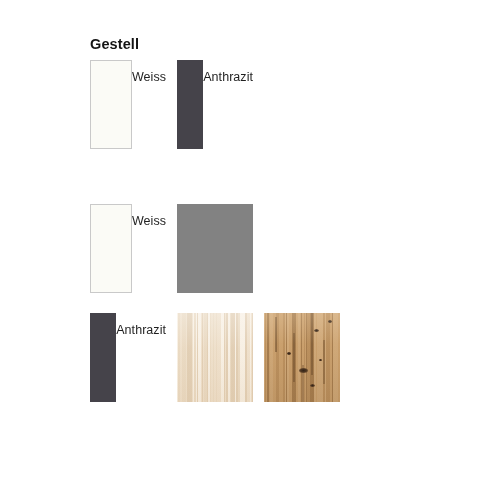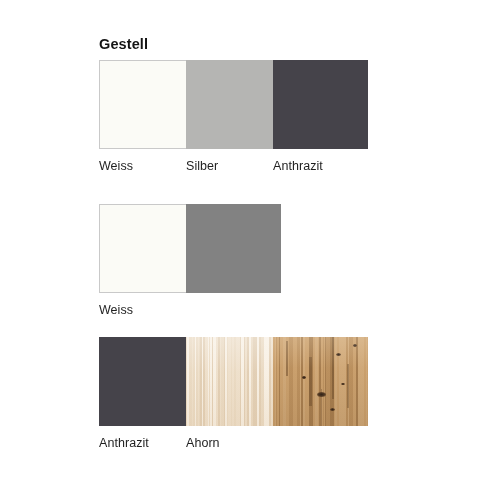--- a/index.html
+++ b/index.html
@@ -19,21 +19,21 @@
   .sheet {
     position: absolute;
     left: 0;
     top: 0;
     width: 500px;
     height: 500px;
   }
 
   .section {
     position: absolute;
-    left: 99px;
+    left: 90px;
     width: 320px;
   }
 
   .section-title {
     font-size: 14.5px;
     font-weight: bold;
     color: #141414;
     letter-spacing: 0.1px;
     margin: 0;
     padding: 0;
@@ -42,21 +42,22 @@
 
   .swatch-row {
     display: flex;
     gap: 11px;
     margin-top: 8px;
   }
 
   .swatch-cell {
     width: 76px;
     display: flex;
-    flex-direction: column;
+    flex-direction: row;
+    justify-content: center;
   }
 
   .swatch {
     width: 95px;
     height: 89px;
     box-sizing: border-box;
     position: relative;
     overflow: hidden;
   }
 
@@ -93,24 +94,20 @@
 <div class="sheet">
 
   <div class="section" id="section-0" style="top:36px;">
     <div class="section-title">Gestell</div>
     <div class="swatch-row" id="row-0-0">
         <div class="swatch-cell">
           <div class="swatch bordered" style="background: rgb(251, 251, 246);"></div>
           <div class="swatch-label">Weiss</div>
         </div>
         <div class="swatch-cell">
-          <div class="swatch" style="background: rgb(181, 181, 179);"></div>
-          <div class="swatch-label">Silber</div>
-        </div>
-        <div class="swatch-cell">
           <div class="swatch" style="background: rgb(69, 67, 74);"></div>
           <div class="swatch-label">Anthrazit</div>
         </div>
       </div>
   </div>
 
   <div class="section" id="section-1" style="top:196px;">
     <div class="swatch-row" id="row-1-0">
         <div class="swatch-cell">
           <div class="swatch bordered" style="background: rgb(251, 251, 246);"></div>
@@ -123,21 +120,20 @@
     <div class="swatch-row" id="row-1-1" style="margin-top:20px;">
         <div class="swatch-cell">
           <div class="swatch" style="background: rgb(69, 67, 74);"></div>
           <div class="swatch-label">Anthrazit</div>
         </div>
         <div class="swatch-cell">
           <div class="swatch" style="background: rgb(239, 225, 205);">
             <div class="wood-grain" style="background: linear-gradient(90deg, rgba(236, 219, 195, 0.25) 0%, rgba(236, 219, 195, 0.25) 1.03%, rgba(236, 219, 195, 0.25) 1.03%, rgba(236, 219, 195, 0.25) 2.87%, rgba(236, 219, 195, 0.25) 2.87%, rgba(236, 219, 195, 0.25) 3.48%, rgba(205, 178, 142, 0.4) 3.48%, rgba(205, 178, 142, 0.4) 4.78%, rgba(236, 219, 195, 0.25) 4.78%, rgba(236, 219, 195, 0.25) 5.43%, rgba(222, 201, 170, 0.32) 5.43%, rgba(222, 201, 170, 0.32) 8.07%, rgba(222, 201, 170, 0.32) 8.07%, rgba(222, 201, 170, 0.32) 9.56%, rgba(255, 252, 246, 0.55) 9.56%, rgba(255, 252, 246, 0.55) 11.39%, rgba(222, 201, 170, 0.32) 11.39%, rgba(222, 201, 170, 0.32) 13.61%, rgba(236, 219, 195, 0.25) 13.61%, rgba(236, 219, 195, 0.25) 15.15%, rgba(222, 201, 170, 0.32) 15.15%, rgba(222, 201, 170, 0.32) 16.45%, rgba(255, 252, 246, 0.55) 16.45%, rgba(255, 252, 246, 0.55) 17.15%, rgba(222, 201, 170, 0.32) 17.15%, rgba(222, 201, 170, 0.32) 19.49%, rgba(236, 219, 195, 0.25) 19.49%, rgba(236, 219, 195, 0.25) 20.38%, rgba(222, 201, 170, 0.32) 20.38%, rgba(222, 201, 170, 0.32) 21.15%, rgba(205, 178, 142, 0.4) 21.15%, rgba(205, 178, 142, 0.4) 22.65%, rgba(255, 252, 246, 0.55) 22.65%, rgba(255, 252, 246, 0.55) 23.4%, rgba(205, 178, 142, 0.4) 23.4%, rgba(205, 178, 142, 0.4) 25.6%, rgba(236, 219, 195, 0.25) 25.6%, rgba(236, 219, 195, 0.25) 27.43%, rgba(255, 252, 246, 0.55) 27.43%, rgba(255, 252, 246, 0.55) 28.52%, rgba(222, 201, 170, 0.32) 28.52%, rgba(222, 201, 170, 0.32) 29.8%, rgba(255, 252, 246, 0.55) 29.8%, rgba(255, 252, 246, 0.55) 31.42%, rgba(205, 178, 142, 0.4) 31.42%, rgba(205, 178, 142, 0.4) 32.6%, rgba(255, 252, 246, 0.55) 32.6%, rgba(255, 252, 246, 0.55) 35.03%, rgba(236, 219, 195, 0.25) 35.03%, rgba(236, 219, 195, 0.25) 36.36%, rgba(205, 178, 142, 0.4) 36.36%, rgba(205, 178, 142, 0.4) 37.93%, rgba(236, 219, 195, 0.25) 37.93%, rgba(236, 219, 195, 0.25) 38.99%, rgba(222, 201, 170, 0.32) 38.99%, rgba(222, 201, 170, 0.32) 40.78%, rgba(222, 201, 170, 0.32) 40.78%, rgba(222, 201, 170, 0.32) 41.66%, rgba(205, 178, 142, 0.4) 41.66%, rgba(205, 178, 142, 0.4) 42.56%, rgba(255, 252, 246, 0.55) 42.56%, rgba(255, 252, 246, 0.55) 44.58%, rgba(222, 201, 170, 0.32) 44.58%, rgba(222, 201, 170, 0.32) 45.4%, rgba(236, 219, 195, 0.25) 45.4%, rgba(236, 219, 195, 0.25) 47.53%, rgba(222, 201, 170, 0.32) 47.53%, rgba(222, 201, 170, 0.32) 48.85%, rgba(236, 219, 195, 0.25) 48.85%, rgba(236, 219, 195, 0.25) 50.75%, rgba(222, 201, 170, 0.32) 50.75%, rgba(222, 201, 170, 0.32) 52.36%, rgba(236, 219, 195, 0.25) 52.36%, rgba(236, 219, 195, 0.25) 54.59%, rgba(236, 219, 195, 0.25) 54.59%, rgba(236, 219, 195, 0.25) 55.8%, rgba(205, 178, 142, 0.4) 55.8%, rgba(205, 178, 142, 0.4) 56.76%, rgba(255, 252, 246, 0.55) 56.76%, rgba(255, 252, 246, 0.55) 59.35%, rgba(205, 178, 142, 0.4) 59.35%, rgba(205, 178, 142, 0.4) 60.31%, rgba(236, 219, 195, 0.25) 60.31%, rgba(236, 219, 195, 0.25) 61.45%, rgba(205, 178, 142, 0.4) 61.45%, rgba(205, 178, 142, 0.4) 63.62%, rgba(255, 252, 246, 0.55) 63.62%, rgba(255, 252, 246, 0.55) 65.24%, rgba(222, 201, 170, 0.32) 65.24%, rgba(222, 201, 170, 0.32) 66.66%, rgba(205, 178, 142, 0.4) 66.66%, rgba(205, 178, 142, 0.4) 67.94%, rgba(205, 178, 142, 0.4) 67.94%, rgba(205, 178, 142, 0.4) 70.35%, rgba(255, 252, 246, 0.55) 70.35%, rgba(255, 252, 246, 0.55) 72.35%, rgba(205, 178, 142, 0.4) 72.35%, rgba(205, 178, 142, 0.4) 73.82%, rgba(222, 201, 170, 0.32) 73.82%, rgba(222, 201, 170, 0.32) 75.47%, rgba(222, 201, 170, 0.32) 75.47%, rgba(222, 201, 170, 0.32) 76.19%, rgba(255, 252, 246, 0.55) 76.19%, rgba(255, 252, 246, 0.55) 77.71%, rgba(255, 252, 246, 0.55) 77.71%, rgba(255, 252, 246, 0.55) 80.11%, rgba(255, 252, 246, 0.55) 80.11%, rgba(255, 252, 246, 0.55) 81.12%, rgba(205, 178, 142, 0.4) 81.12%, rgba(205, 178, 142, 0.4) 82.91%, rgba(236, 219, 195, 0.25) 82.91%, rgba(236, 219, 195, 0.25) 85.04%, rgba(236, 219, 195, 0.25) 85.04%, rgba(236, 219, 195, 0.25) 86.78%, rgba(255, 252, 246, 0.55) 86.78%, rgba(255, 252, 246, 0.55) 87.4%, rgba(236, 219, 195, 0.25) 87.4%, rgba(236, 219, 195, 0.25) 88.86%, rgba(205, 178, 142, 0.4) 88.86%, rgba(205, 178, 142, 0.4) 91.37%, rgba(236, 219, 195, 0.25) 91.37%, rgba(236, 219, 195, 0.25) 92.49%, rgba(236, 219, 195, 0.25) 92.49%, rgba(236, 219, 195, 0.25) 94.77%, rgba(205, 178, 142, 0.4) 94.77%, rgba(205, 178, 142, 0.4) 97.37%, rgba(205, 178, 142, 0.4) 97.37%, rgba(205, 178, 142, 0.4) 99.81%, rgba(205, 178, 142, 0.4) 99.81%, rgba(205, 178, 142, 0.4) 100%);"></div>
             <div class="wood" style="background: linear-gradient(rgba(255, 255, 255, 0.3) 0%, rgba(255, 255, 255, 0.02) 40%, rgba(214, 186, 150, 0.18) 100%);"></div>
           </div>
-          <div class="swatch-label">Ahorn</div>
         </div>
         <div class="swatch-cell">
           <div class="swatch" style="background: rgb(197, 154, 102);">
             <div class="wood-grain" style="background: linear-gradient(90deg, rgba(168, 126, 80, 0.34) 0%, rgba(168, 126, 80, 0.34) 1.33%, rgba(214, 174, 126, 0.3) 1.33%, rgba(214, 174, 126, 0.3) 3.64%, rgba(233, 203, 164, 0.3) 3.64%, rgba(233, 203, 164, 0.3) 6.38%, rgba(233, 203, 164, 0.3) 6.38%, rgba(233, 203, 164, 0.3) 7.75%, rgba(233, 203, 164, 0.3) 7.75%, rgba(233, 203, 164, 0.3) 8.97%, rgba(214, 174, 126, 0.3) 8.97%, rgba(214, 174, 126, 0.3) 10.27%, rgba(233, 203, 164, 0.3) 10.27%, rgba(233, 203, 164, 0.3) 11.12%, rgba(168, 126, 80, 0.34) 11.12%, rgba(168, 126, 80, 0.34) 12.49%, rgba(214, 174, 126, 0.3) 12.49%, rgba(214, 174, 126, 0.3) 13.78%, rgba(120, 82, 44, 0.4) 13.78%, rgba(120, 82, 44, 0.4) 15.14%, rgba(214, 174, 126, 0.3) 15.14%, rgba(214, 174, 126, 0.3) 17%, rgba(233, 203, 164, 0.3) 17%, rgba(233, 203, 164, 0.3) 20.04%, rgba(214, 174, 126, 0.3) 20.04%, rgba(214, 174, 126, 0.3) 22.78%, rgba(168, 126, 80, 0.34) 22.78%, rgba(168, 126, 80, 0.34) 25.68%, rgba(168, 126, 80, 0.34) 25.68%, rgba(168, 126, 80, 0.34) 26.52%, rgba(214, 174, 126, 0.3) 26.52%, rgba(214, 174, 126, 0.3) 29.7%, rgba(168, 126, 80, 0.34) 29.7%, rgba(168, 126, 80, 0.34) 31.88%, rgba(233, 203, 164, 0.3) 31.88%, rgba(233, 203, 164, 0.3) 32.87%, rgba(120, 82, 44, 0.4) 32.87%, rgba(120, 82, 44, 0.4) 34.4%, rgba(233, 203, 164, 0.3) 34.4%, rgba(233, 203, 164, 0.3) 36.93%, rgba(214, 174, 126, 0.3) 36.93%, rgba(214, 174, 126, 0.3) 37.74%, rgba(214, 174, 126, 0.3) 37.74%, rgba(214, 174, 126, 0.3) 39.74%, rgba(120, 82, 44, 0.4) 39.74%, rgba(120, 82, 44, 0.4) 43.26%, rgba(214, 174, 126, 0.3) 43.26%, rgba(214, 174, 126, 0.3) 44.54%, rgba(214, 174, 126, 0.3) 44.54%, rgba(214, 174, 126, 0.3) 45.57%, rgba(233, 203, 164, 0.3) 45.57%, rgba(233, 203, 164, 0.3) 47.86%, rgba(214, 174, 126, 0.3) 47.86%, rgba(214, 174, 126, 0.3) 48.64%, rgba(120, 82, 44, 0.4) 48.64%, rgba(120, 82, 44, 0.4) 50.06%, rgba(214, 174, 126, 0.3) 50.06%, rgba(214, 174, 126, 0.3) 52.51%, rgba(168, 126, 80, 0.34) 52.51%, rgba(168, 126, 80, 0.34) 53.31%, rgba(214, 174, 126, 0.3) 53.31%, rgba(214, 174, 126, 0.3) 54.04%, rgba(120, 82, 44, 0.4) 54.04%, rgba(120, 82, 44, 0.4) 55.05%, rgba(168, 126, 80, 0.34) 55.05%, rgba(168, 126, 80, 0.34) 58.46%, rgba(120, 82, 44, 0.4) 58.46%, rgba(120, 82, 44, 0.4) 62.06%, rgba(214, 174, 126, 0.3) 62.06%, rgba(214, 174, 126, 0.3) 62.7%, rgba(233, 203, 164, 0.3) 62.7%, rgba(233, 203, 164, 0.3) 64.19%, rgba(214, 174, 126, 0.3) 64.19%, rgba(214, 174, 126, 0.3) 66.06%, rgba(233, 203, 164, 0.3) 66.06%, rgba(233, 203, 164, 0.3) 68.36%, rgba(233, 203, 164, 0.3) 68.36%, rgba(233, 203, 164, 0.3) 70.92%, rgba(233, 203, 164, 0.3) 70.92%, rgba(233, 203, 164, 0.3) 71.75%, rgba(168, 126, 80, 0.34) 71.75%, rgba(168, 126, 80, 0.34) 73.55%, rgba(233, 203, 164, 0.3) 73.55%, rgba(233, 203, 164, 0.3) 75.07%, rgba(168, 126, 80, 0.34) 75.07%, rgba(168, 126, 80, 0.34) 78.66%, rgba(214, 174, 126, 0.3) 78.66%, rgba(214, 174, 126, 0.3) 81.29%, rgba(120, 82, 44, 0.4) 81.29%, rgba(120, 82, 44, 0.4) 82.27%, rgba(233, 203, 164, 0.3) 82.27%, rgba(233, 203, 164, 0.3) 84.45%, rgba(233, 203, 164, 0.3) 84.45%, rgba(233, 203, 164, 0.3) 85.18%, rgba(233, 203, 164, 0.3) 85.18%, rgba(233, 203, 164, 0.3) 87.42%, rgba(214, 174, 126, 0.3) 87.42%, rgba(214, 174, 126, 0.3) 89.56%, rgba(233, 203, 164, 0.3) 89.56%, rgba(233, 203, 164, 0.3) 90.39%, rgba(214, 174, 126, 0.3) 90.39%, rgba(214, 174, 126, 0.3) 91.37%, rgba(214, 174, 126, 0.3) 91.37%, rgba(214, 174, 126, 0.3) 92.08%, rgba(214, 174, 126, 0.3) 92.08%, rgba(214, 174, 126, 0.3) 94.87%, rgba(214, 174, 126, 0.3) 94.87%, rgba(214, 174, 126, 0.3) 96.66%, rgba(168, 126, 80, 0.34) 96.66%, rgba(168, 126, 80, 0.34) 97.74%, rgba(120, 82, 44, 0.4) 97.74%, rgba(120, 82, 44, 0.4) 99.49%, rgba(233, 203, 164, 0.3) 99.49%, rgba(233, 203, 164, 0.3) 100%);"></div>
             <div style="position: absolute; left: 14%; top: 4%; width: 2px; height: 40%; background: rgba(90, 60, 32, 0.45); filter: blur(0.6px);"></div>
             <div style="position: absolute; left: 38%; top: 22%; width: 2.6px; height: 55%; background: rgba(90, 60, 32, 0.38); filter: blur(0.6px);"></div>
             <div style="position: absolute; left: 62%; top: 0%; width: 1.8px; height: 70%; background: rgba(90, 60, 32, 0.4); filter: blur(0.6px);"></div>
             <div style="position: absolute; left: 78%; top: 30%; width: 2.2px; height: 50%; background: rgba(90, 60, 32, 0.35); filter: blur(0.6px);"></div>
             <div style="position: absolute; left: 50%; top: 58%; width: 1.6px; height: 42%; background: rgba(90, 60, 32, 0.3); filter: blur(0.6px);"></div>
             <div class="knot" style="left: 46%; top: 62%; width: 9px; height: 5px; background: radial-gradient(rgb(46, 32, 24) 0%, rgb(74, 51, 32) 45%, rgba(120, 84, 48, 0.25) 100%);"></div>

